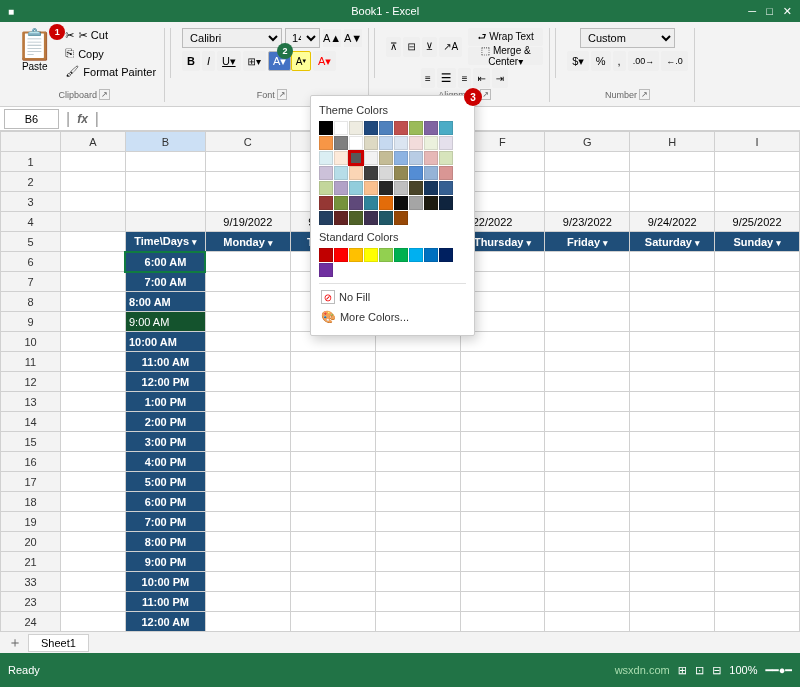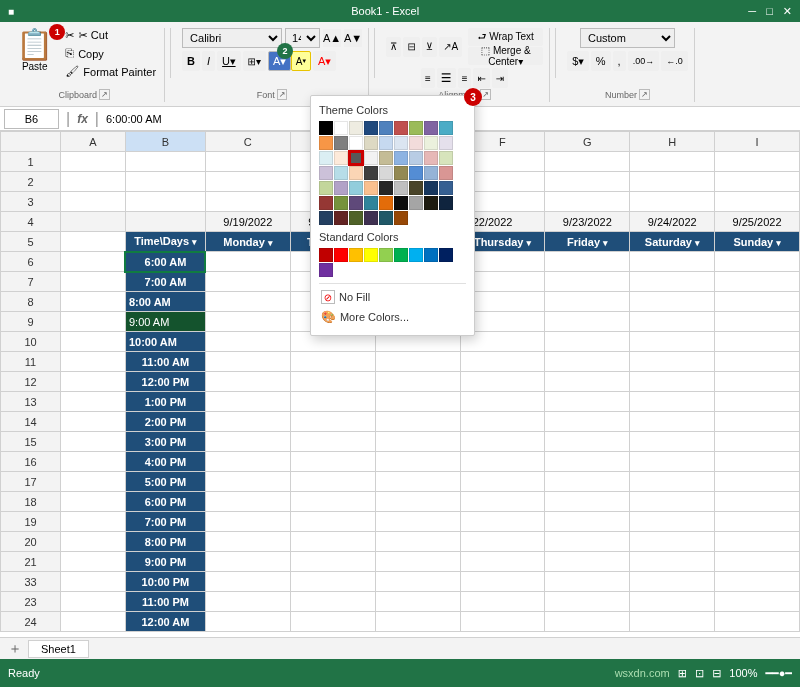--- a/index.html
+++ b/index.html
@@ -85,21 +85,21 @@
     .badge-red { background: #cc0000; }
     .badge-green { background: #217346; }
     .wrap-text-btn { font-size: 10px; border: 1px solid transparent; cursor: pointer; padding: 1px 3px; height: 18px; display: flex; align-items: center; justify-content: center; gap: 2px; border-radius: 2px; }
 
     
     .sheet-tabs { background: #f3f3f3; border-top: 1px solid #d0d0d0; height: 22px; display: flex; align-items: center; padding: 0 4px; gap: 2px; }
     .sheet-tab { background: white; border: 1px solid #d0d0d0; padding: 2px 12px; font-size: 11px; cursor: pointer; height: 18px; display: flex; align-items: center; }
     .add-sheet-btn { cursor: pointer; padding: 2px 4px; font-size: 14px; color: #666; }
 
     
-    .status-bar { background: #217346; height: 28px; display: flex; align-items: center; padding: 0 8px; color: white; font-size: 11px; gap: 8px; }
+    .status-bar { background: #217346; height: 34px; display: flex; align-items: center; padding: 0 8px; color: white; font-size: 11px; gap: 8px; }
     .status-right { margin-left: auto; display: flex; gap: 8px; align-items: center; }
 
     .highlight-active { background: #fffacd; border: 1px solid #e8c300 !important; }
 
     .ribbon-separator { width: 1px; background: #d0d0d0; height: 50px; margin: 0 3px; }
   </style>
 </head>
 <body>
 
 <div style="display:flex;flex-direction:column;width:800px;height:687px;overflow:hidden;">
@@ -233,21 +233,20 @@
       </div>
 
     </div>
   </div>
 
   <div class="formula-bar">
     <input class="cell-ref" value="B6" style="">
     <span style="color:#999;font-size:16px;margin:0 3px;">|</span>
     <span style="color:#666;font-size:12px;font-style:italic;font-weight:bold;">fx</span>
     <span style="color:#999;font-size:16px;margin:0 3px;">|</span>
-    <input class="formula-input" value="6:00:00 AM" style="">
   </div>
 
   <div class="color-picker-popup">
     <div class="color-section-title">Theme Colors</div>
     <div class="color-grid" id="theme-color-grid">
         <div class="color-swatch" style="background: rgb(0, 0, 0);"></div>
         <div class="color-swatch" style="background: rgb(255, 255, 255);"></div>
         <div class="color-swatch" style="background: rgb(238, 236, 225);"></div>
         <div class="color-swatch" style="background: rgb(31, 73, 125);"></div>
         <div class="color-swatch" style="background: rgb(79, 129, 189);"></div>

